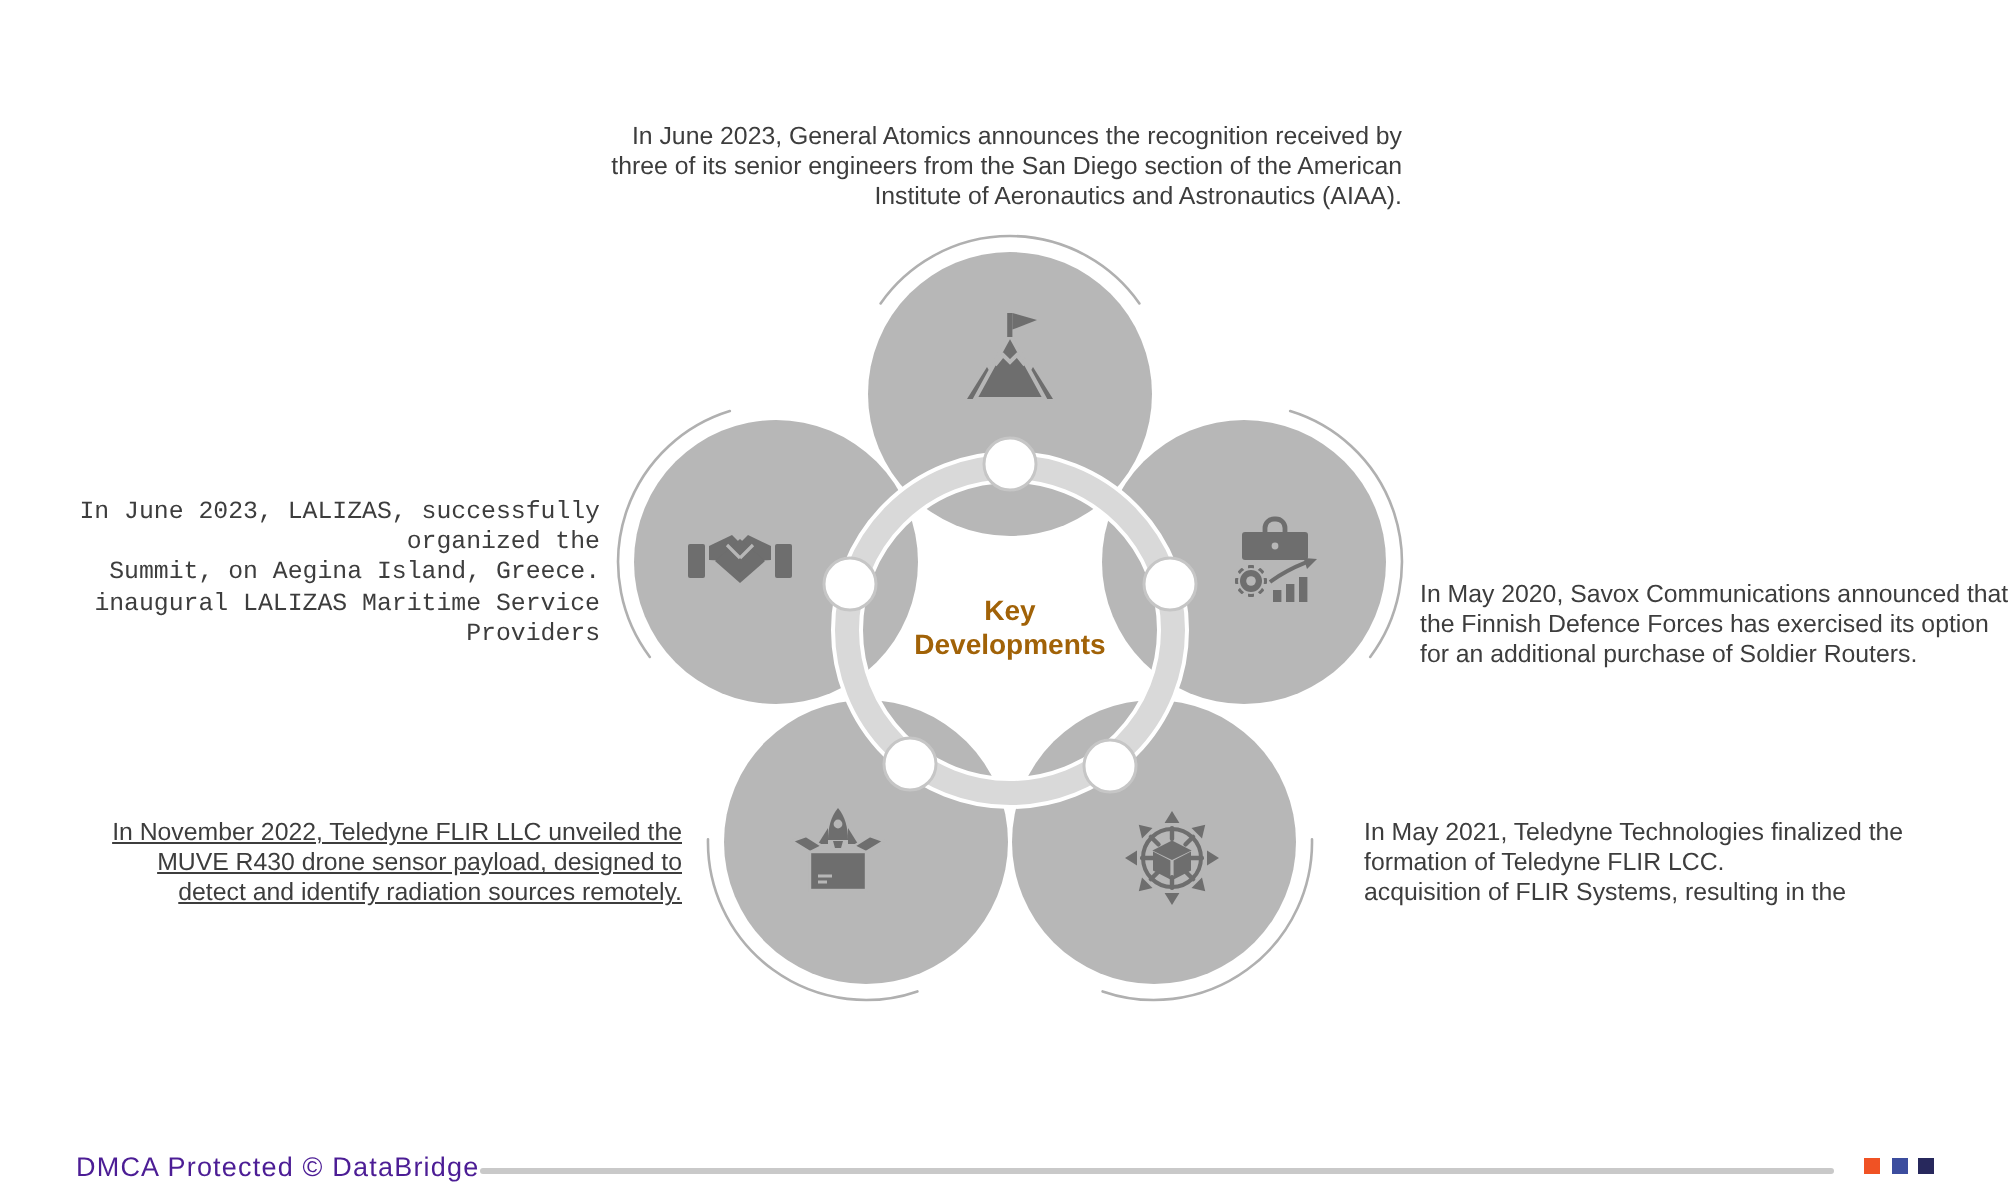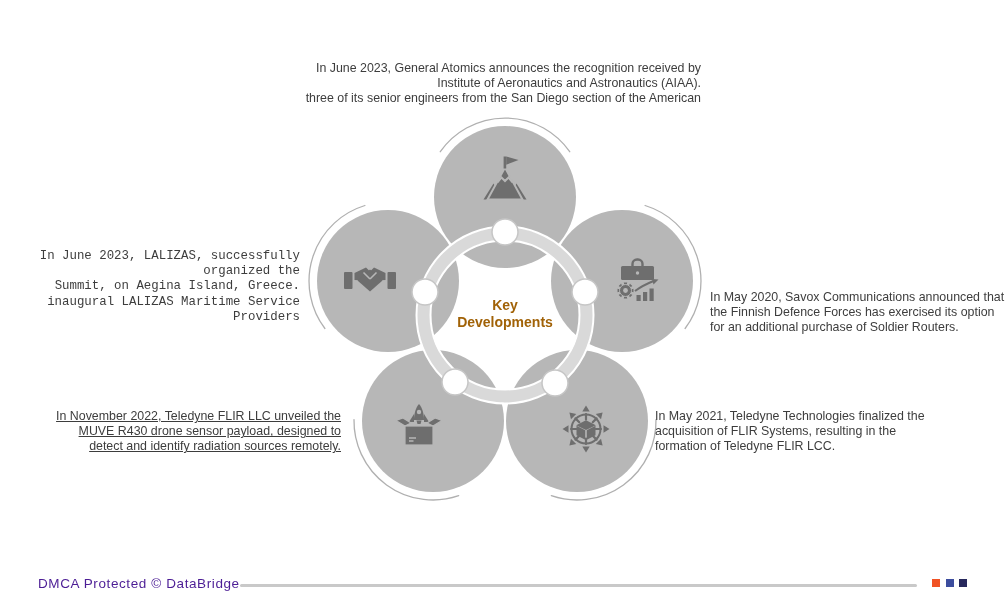--- a/index.html
+++ b/index.html
@@ -8,21 +8,21 @@
     font-family:"Liberation Sans", sans-serif;
   }
   .diagram-svg{position:absolute;left:0;top:0;width:1008px;height:600px;}
   .note{
     position:absolute;font-size:12.4px;line-height:15.2px;color:#3d3d3d;
   }
   .note-top{left:281px;top:61px;width:420px;text-align:right;}
   .note-left{left:0px;top:249px;width:300px;text-align:right;font-family:Liberation Mono, monospace;}
   .note-right{left:710px;top:249px;width:296px;text-align:left;margin-top:41px;}
   .note-bl{left:56px;top:409px;width:285px;text-align:right;text-decoration:underline;}
-  .note-br{left:655px;top:409px;width:300px;text-align:left;}
+  .note-br{left:682px;top:409px;width:300px;text-align:left;}
   .center-label{
     position:absolute;left:435px;top:297px;width:140px;text-align:center;
     font-size:14px;font-weight:bold;color:#a16207;line-height:17px;
   }
   .footer-text{
     position:absolute;left:38px;top:576px;font-size:13.5px;letter-spacing:0.6px;
     color:#4c1d95;
   }
   .footer-line{
     position:absolute;left:240px;top:584px;width:677px;height:3px;border-radius:2px;
@@ -141,42 +141,42 @@
     </g>
   </svg>
 
   <div class="center-label">
     <div>Key</div>
     <div>Developments</div>
   </div>
 
   <div class="note note-top">
     <div>In June 2023, General Atomics announces the recognition received by</div>
+    <div>three of its senior engineers from the San Diego section of the American</div>
     <div>Institute of Aeronautics and Astronautics (AIAA).</div>
-    <div>three of its senior engineers from the San Diego section of the American</div>
   </div>
   <div class="note note-left">
     <div>In June 2023, LALIZAS, successfully organized the</div>
     <div>Summit, on Aegina Island, Greece.</div>
     <div>inaugural LALIZAS Maritime Service Providers</div>
   </div>
   <div class="note note-right">
     <div>In May 2020, Savox Communications announced that</div>
     <div>the Finnish Defence Forces has exercised its option</div>
     <div>for an additional purchase of Soldier Routers.</div>
   </div>
   <div class="note note-bl">
     <div>In November 2022, Teledyne FLIR LLC unveiled the</div>
     <div>MUVE R430 drone sensor payload, designed to</div>
     <div>detect and identify radiation sources remotely.</div>
   </div>
   <div class="note note-br">
     <div>In May 2021, Teledyne Technologies finalized the</div>
+    <div>formation of Teledyne FLIR LCC.</div>
     <div>acquisition of FLIR Systems, resulting in the</div>
-    <div>formation of Teledyne FLIR LCC.</div>
   </div>
 
   <span class="footer-text">DMCA Protected © DataBridge</span>
   <div class="footer-line"></div>
   <div class="footer-squares">
     <span style="background: rgb(240, 82, 36);"></span>
     <span style="background: rgb(60, 77, 158);"></span>
     <span style="background: rgb(39, 40, 92);"></span>
   </div>
 

